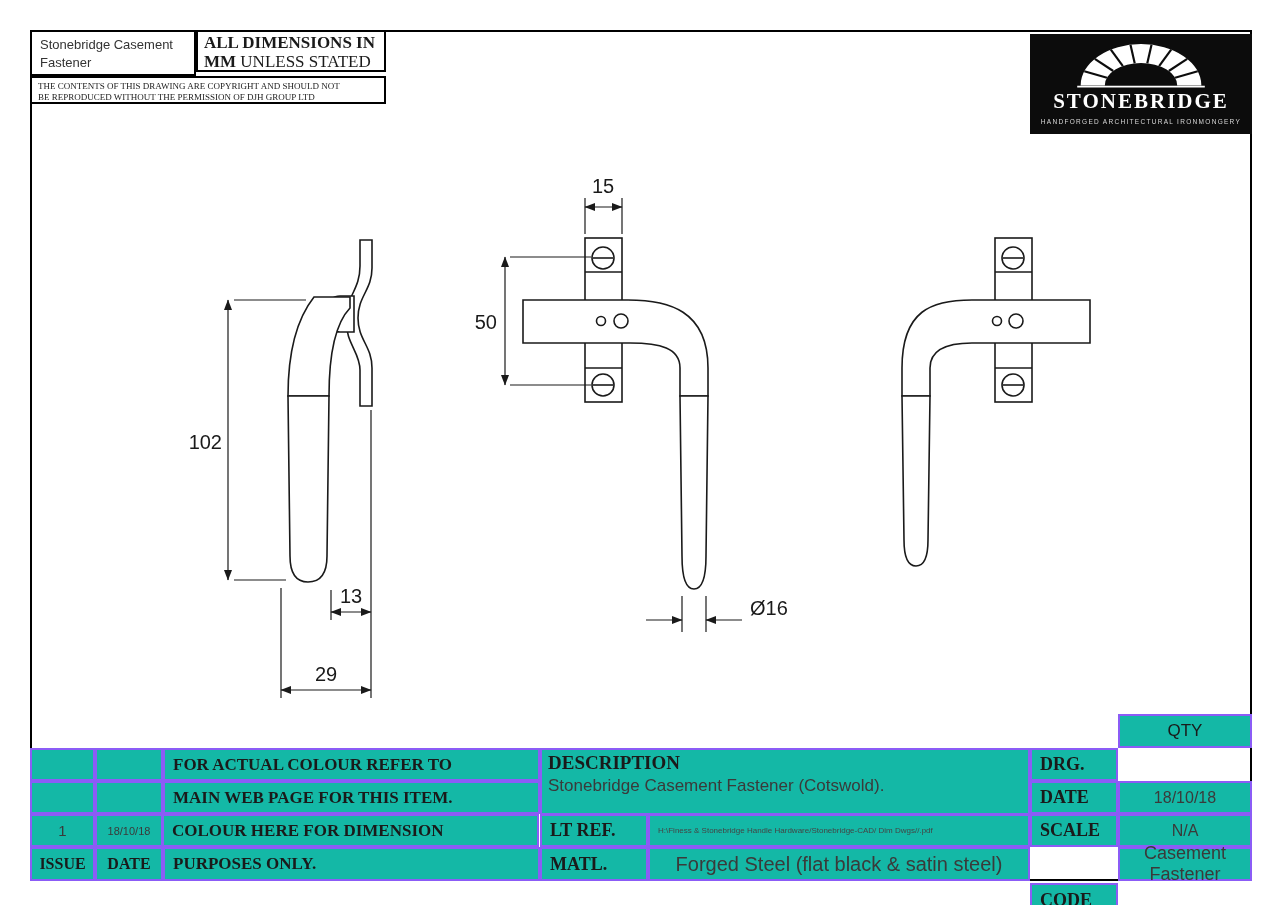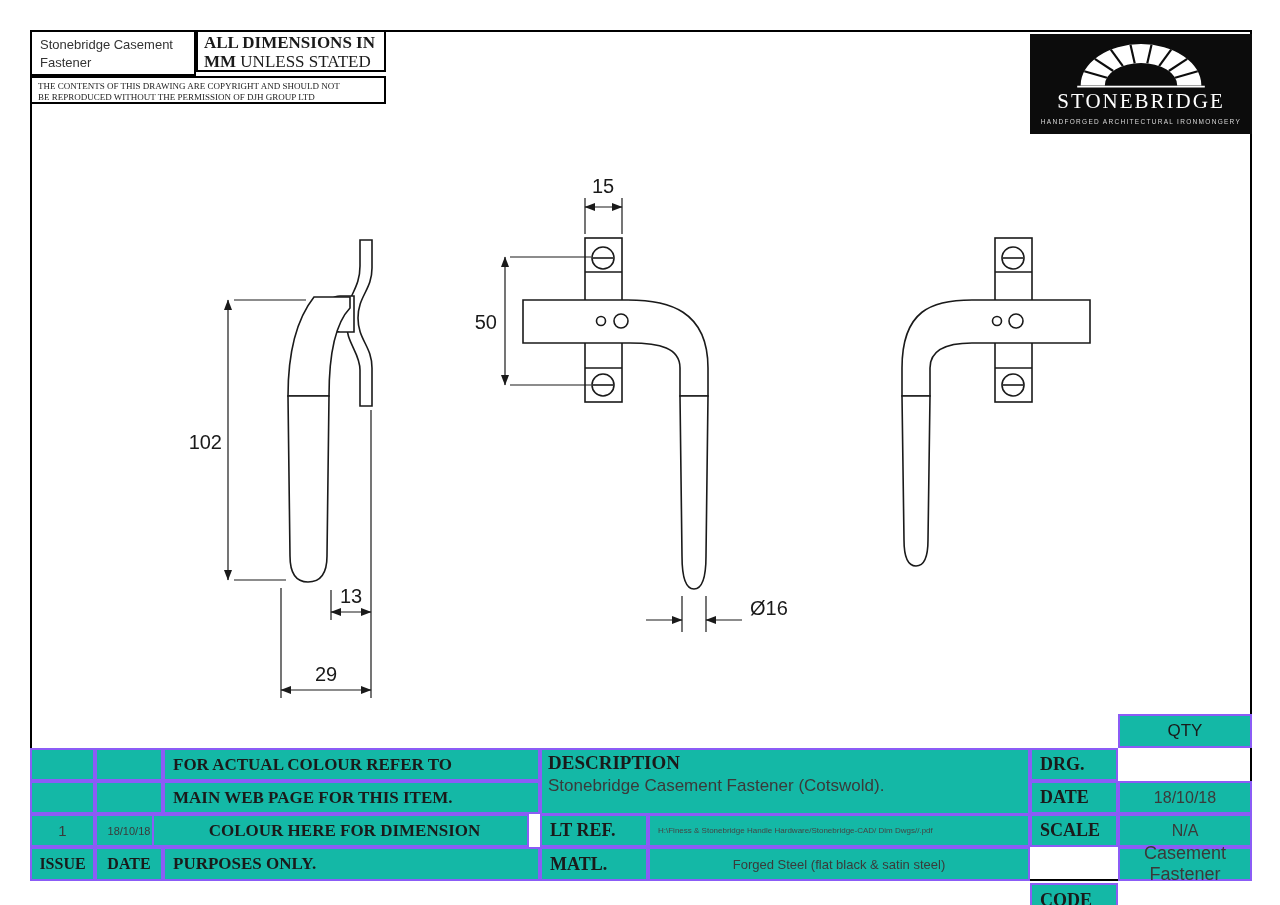--- a/index.html
+++ b/index.html
@@ -7,21 +7,21 @@
         font-family:"Liberation Sans",sans-serif;color:#1a1a1a;}
   .abs{position:absolute;box-sizing:border-box;}
   .frame{border:2px solid #000;}
   .cell{position:absolute;box-sizing:border-box;border:2px solid #8b5cf6;display:flex;align-items:center;background:#14b8a6;}
   .serifb{font-family:"Liberation Serif",serif;font-weight:bold;}
   .sans{font-family:"Liberation Sans",sans-serif;color:#3a3a3a;}
   .center{justify-content:center;text-align:center;}
   .padl{padding-left:8px;}
   .tiny{font-size:8px;color:#444;}
   #logo{background:#0c0c0c;color:#fff;display:flex;flex-direction:column;align-items:center;}
-  #logo .name{font-family:"Liberation Serif",serif;font-weight:normal;font-size:21px;letter-spacing:2px;margin-top:1px;}
+  #logo .name{font-family:"Liberation Serif",serif;font-weight:bold;font-size:21px;letter-spacing:2px;margin-top:1px;}
   #logo .tag{font-size:6.5px;letter-spacing:1.3px;color:#d8d8d8;margin-top:4px;}
   svg text{font-family:"Liberation Sans",sans-serif;font-size:20px;fill:#1a1a1a;}
   .descwrap{flex-direction:column;align-items:flex-start;justify-content:flex-start;}
 </style>
 </head>
 <body>
 
 <div id="page">
 
   <div class="abs frame" style="left:30px;top:30px;width:1222px;height:851px;"></div>
@@ -181,21 +181,21 @@
   <div class="cell center sans" style="left:1118px;top:781px;width:134px;height:33px;font-size:16px;">
     <span>18/10/18</span>
   </div>
 
   <div class="cell center sans" style="left:30px;top:814px;width:65px;height:33px;font-size:15px;">
     <span>1</span>
   </div>
   <div class="cell center sans" style="left:95px;top:814px;width:68px;height:33px;font-size:11px;">
     <span>18/10/18</span>
   </div>
-  <div class="cell serifb padl" style="left:152px;top:814px;width:377px;height:33px;font-size:17px;justify-content:center;">
+  <div class="cell serifb padl" style="left:162px;top:814px;width:377px;height:33px;font-size:17px;">
     <span>COLOUR HERE FOR DIMENSION</span>
   </div>
   <div class="cell serifb padl" style="left:540px;top:814px;width:108px;height:33px;font-size:18px;">
     <span>LT REF.</span>
   </div>
   <div class="cell tiny padl" style="left:648px;top:814px;width:382px;height:33px;">
     <span>H:\Finess &amp; Stonebridge Handle Hardware/Stonebridge-CAD/ Dim Dwgs//.pdf</span>
   </div>
   <div class="cell serifb padl" style="left:1030px;top:814px;width:88px;height:33px;font-size:18px;align-items:center;">
     <span>SCALE</span>
@@ -209,21 +209,21 @@
   </div>
   <div class="cell center serifb" style="left:95px;top:847px;width:68px;height:34px;font-size:16px;">
     <span>DATE</span>
   </div>
   <div class="cell serifb padl" style="left:163px;top:847px;width:377px;height:34px;font-size:17px;align-items:center;">
     <span>PURPOSES ONLY.</span>
   </div>
   <div class="cell serifb padl" style="left:540px;top:847px;width:108px;height:34px;font-size:18px;">
     <span>MATL.</span>
   </div>
-  <div class="cell center sans" style="left:648px;top:847px;width:382px;height:34px;font-size:13px;">
+  <div class="cell center sans" style="left:648px;top:847px;width:382px;height:34px;font-size:20px;">
     <span>Forged Steel (flat black &amp; satin steel)</span>
   </div>
   <div class="cell serifb padl" style="left:1030px;top:847px;width:88px;height:34px;font-size:18px;margin-top:36px;">
     <span>CODE</span>
   </div>
   <div class="cell center sans" style="left:1118px;top:847px;width:134px;height:34px;font-size:18px;">
     <span>Casement Fastener</span>
   </div>
 
 </div>

